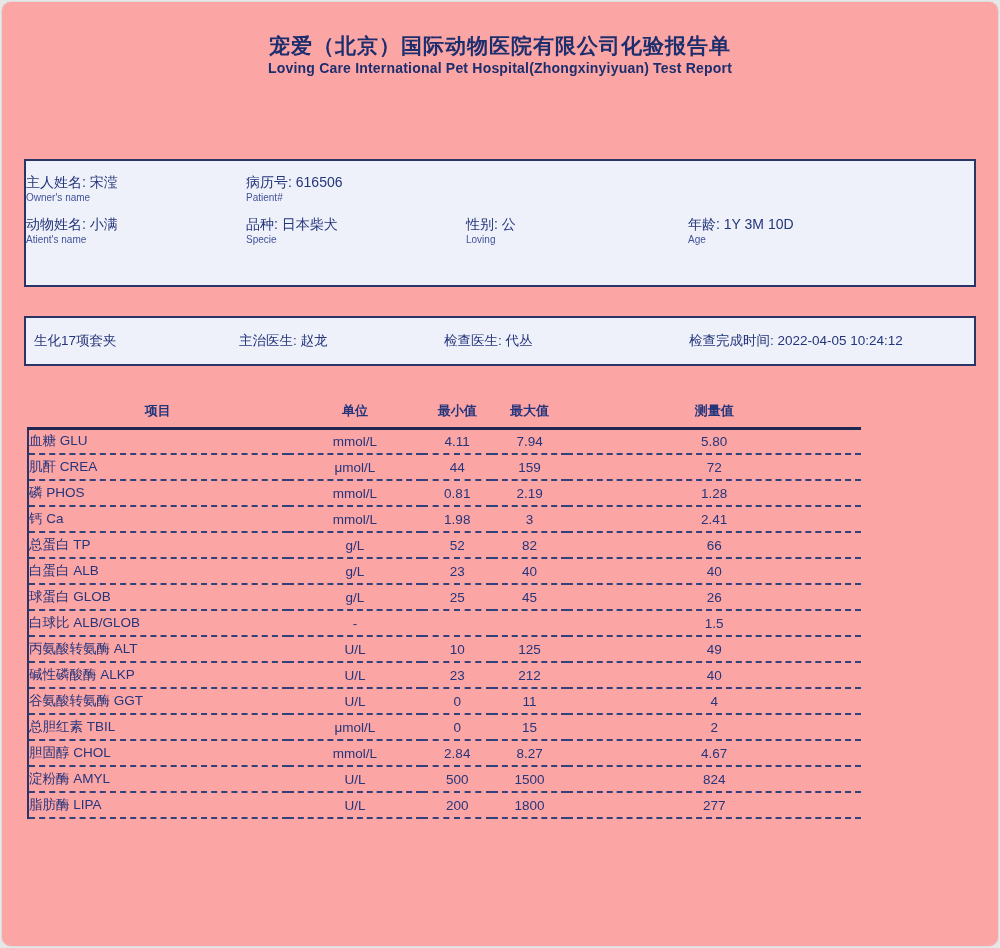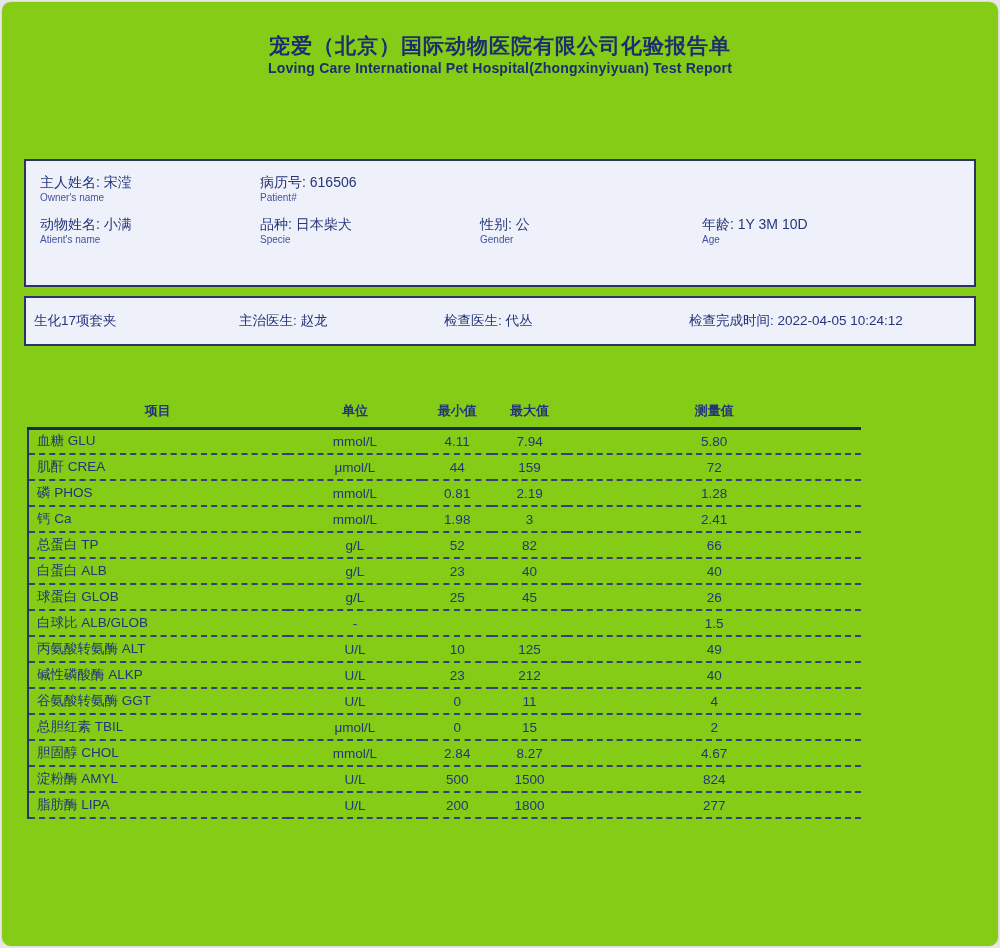--- a/index.html
+++ b/index.html
@@ -5,21 +5,21 @@
   * { margin:0; padding:0; box-sizing:border-box; }
   html,body { width:1000px; height:948px; }
   body {
     background:#e7e7e7;
     font-family:"Liberation Sans","DejaVu Sans",sans-serif;
     color:#24357c;
     position:relative;
   }
   .page {
     position:absolute; inset:1px;
-    background:#84cc16;
+    background:#fca5a5;
     border:1px solid #dcdcdc;
     border-radius:10px;
     overflow:hidden;
   }
   
   .title {
     text-align:center;
     margin-top:30px;
     font-size:21px;
     font-weight:bold;
@@ -33,31 +33,31 @@
     letter-spacing:.2px;
     color:#1c2e6e;
   }
   
   .info-box {
     position:absolute;
     left:22px; right:22px;
     border:2px solid #2a3466;
     background:#eef1f9;
   }
-  .patient-box { top:157px; height:128px; padding:13px 0 0 14px; }
+  .patient-box { top:157px; height:128px; padding:13px 0 0 0; }
   .info-row {
     display:grid;
     grid-template-columns:220px 220px 222px 1fr;
     margin-bottom:13px;
   }
   .field .line1 { font-size:14px; color:#24357c; white-space:nowrap; }
   .field .line2 { font-size:10px; color:#42529c; }
   
   .test-box {
-    top:294px; height:50px;
+    top:314px; height:50px;
     display:flex; align-items:center;
     padding-left:8px;
     font-size:13.5px;
   }
   .test-box .seg { white-space:nowrap; }
   .seg-panel { width:205px; }
   .seg-0 { width:205px; }
   .seg-1 { width:245px; }
   .seg-2 { flex:1; }
   
@@ -78,21 +78,21 @@
     color:#24357c;
     font-family:Liberation Mono, monospace;
   }
   .results tbody { border-left:2px solid #2a3466; }
   .results td {
     height:26px;
     text-align:center;
     vertical-align:middle;
     border-bottom:2px dashed #33407a;
   }
-  .results td.c0 { text-align:left; padding-left:8px; white-space:nowrap; }
+  .results td.c0 { text-align:left; padding-left:0; white-space:nowrap; }
   .results th.c5, .results td.c5 { border-bottom:none; }
   .results td.c5 { border-bottom:none; }
 </style>
 </head>
 <body>
 
 <div class="page">
 
   <div class="title">宠爱（北京）国际动物医院有限公司化验报告单</div>
   <div class="subtitle">Loving Care International Pet Hospital(Zhongxinyiyuan) Test Report</div>
@@ -113,21 +113,21 @@
         <div class="field">
           <div class="line1">动物姓名: 小满</div>
           <div class="line2">Atient's name</div>
         </div>
         <div class="field">
           <div class="line1">品种: 日本柴犬</div>
           <div class="line2">Specie</div>
         </div>
         <div class="field">
           <div class="line1">性别: 公</div>
-          <div class="line2">Gender</div>
+          <div class="line2">Loving</div>
         </div>
         <div class="field">
           <div class="line1">年龄: 1Y 3M 10D</div>
           <div class="line2">Age</div>
         </div>
       </div>
     </div>
 
   <div class="info-box test-box">
     <span class="seg seg-panel">生化17项套夹</span>

